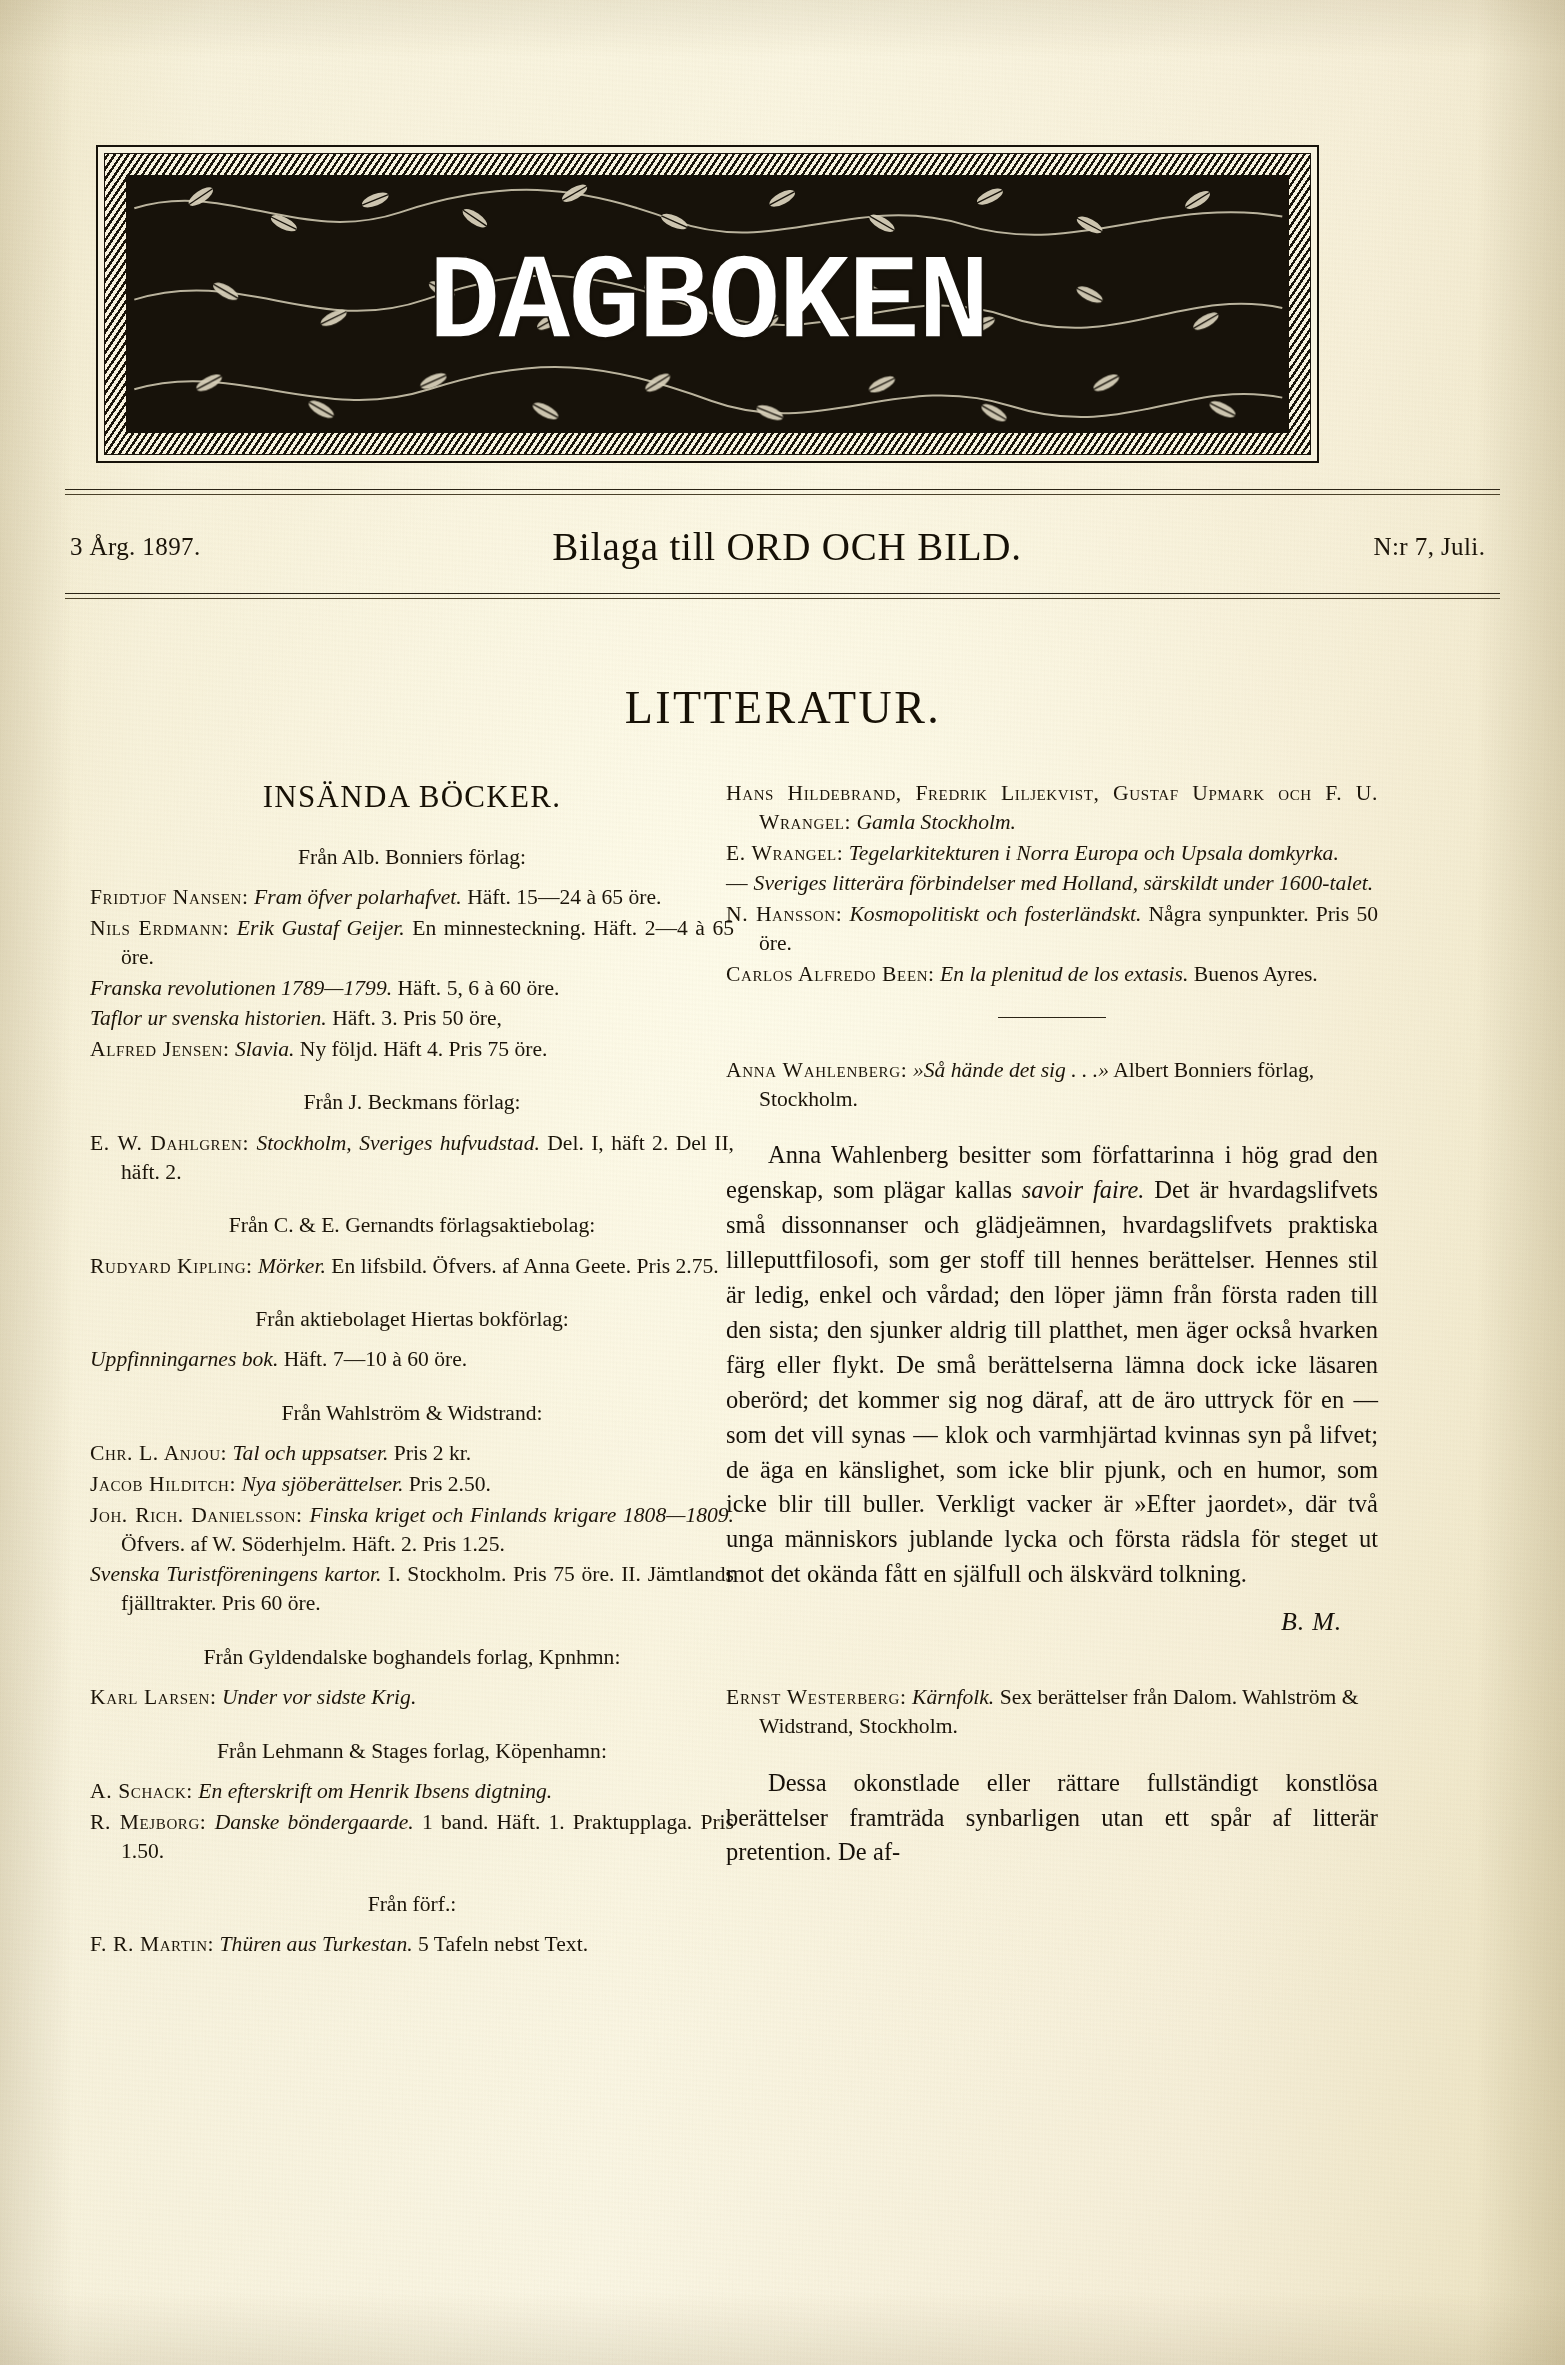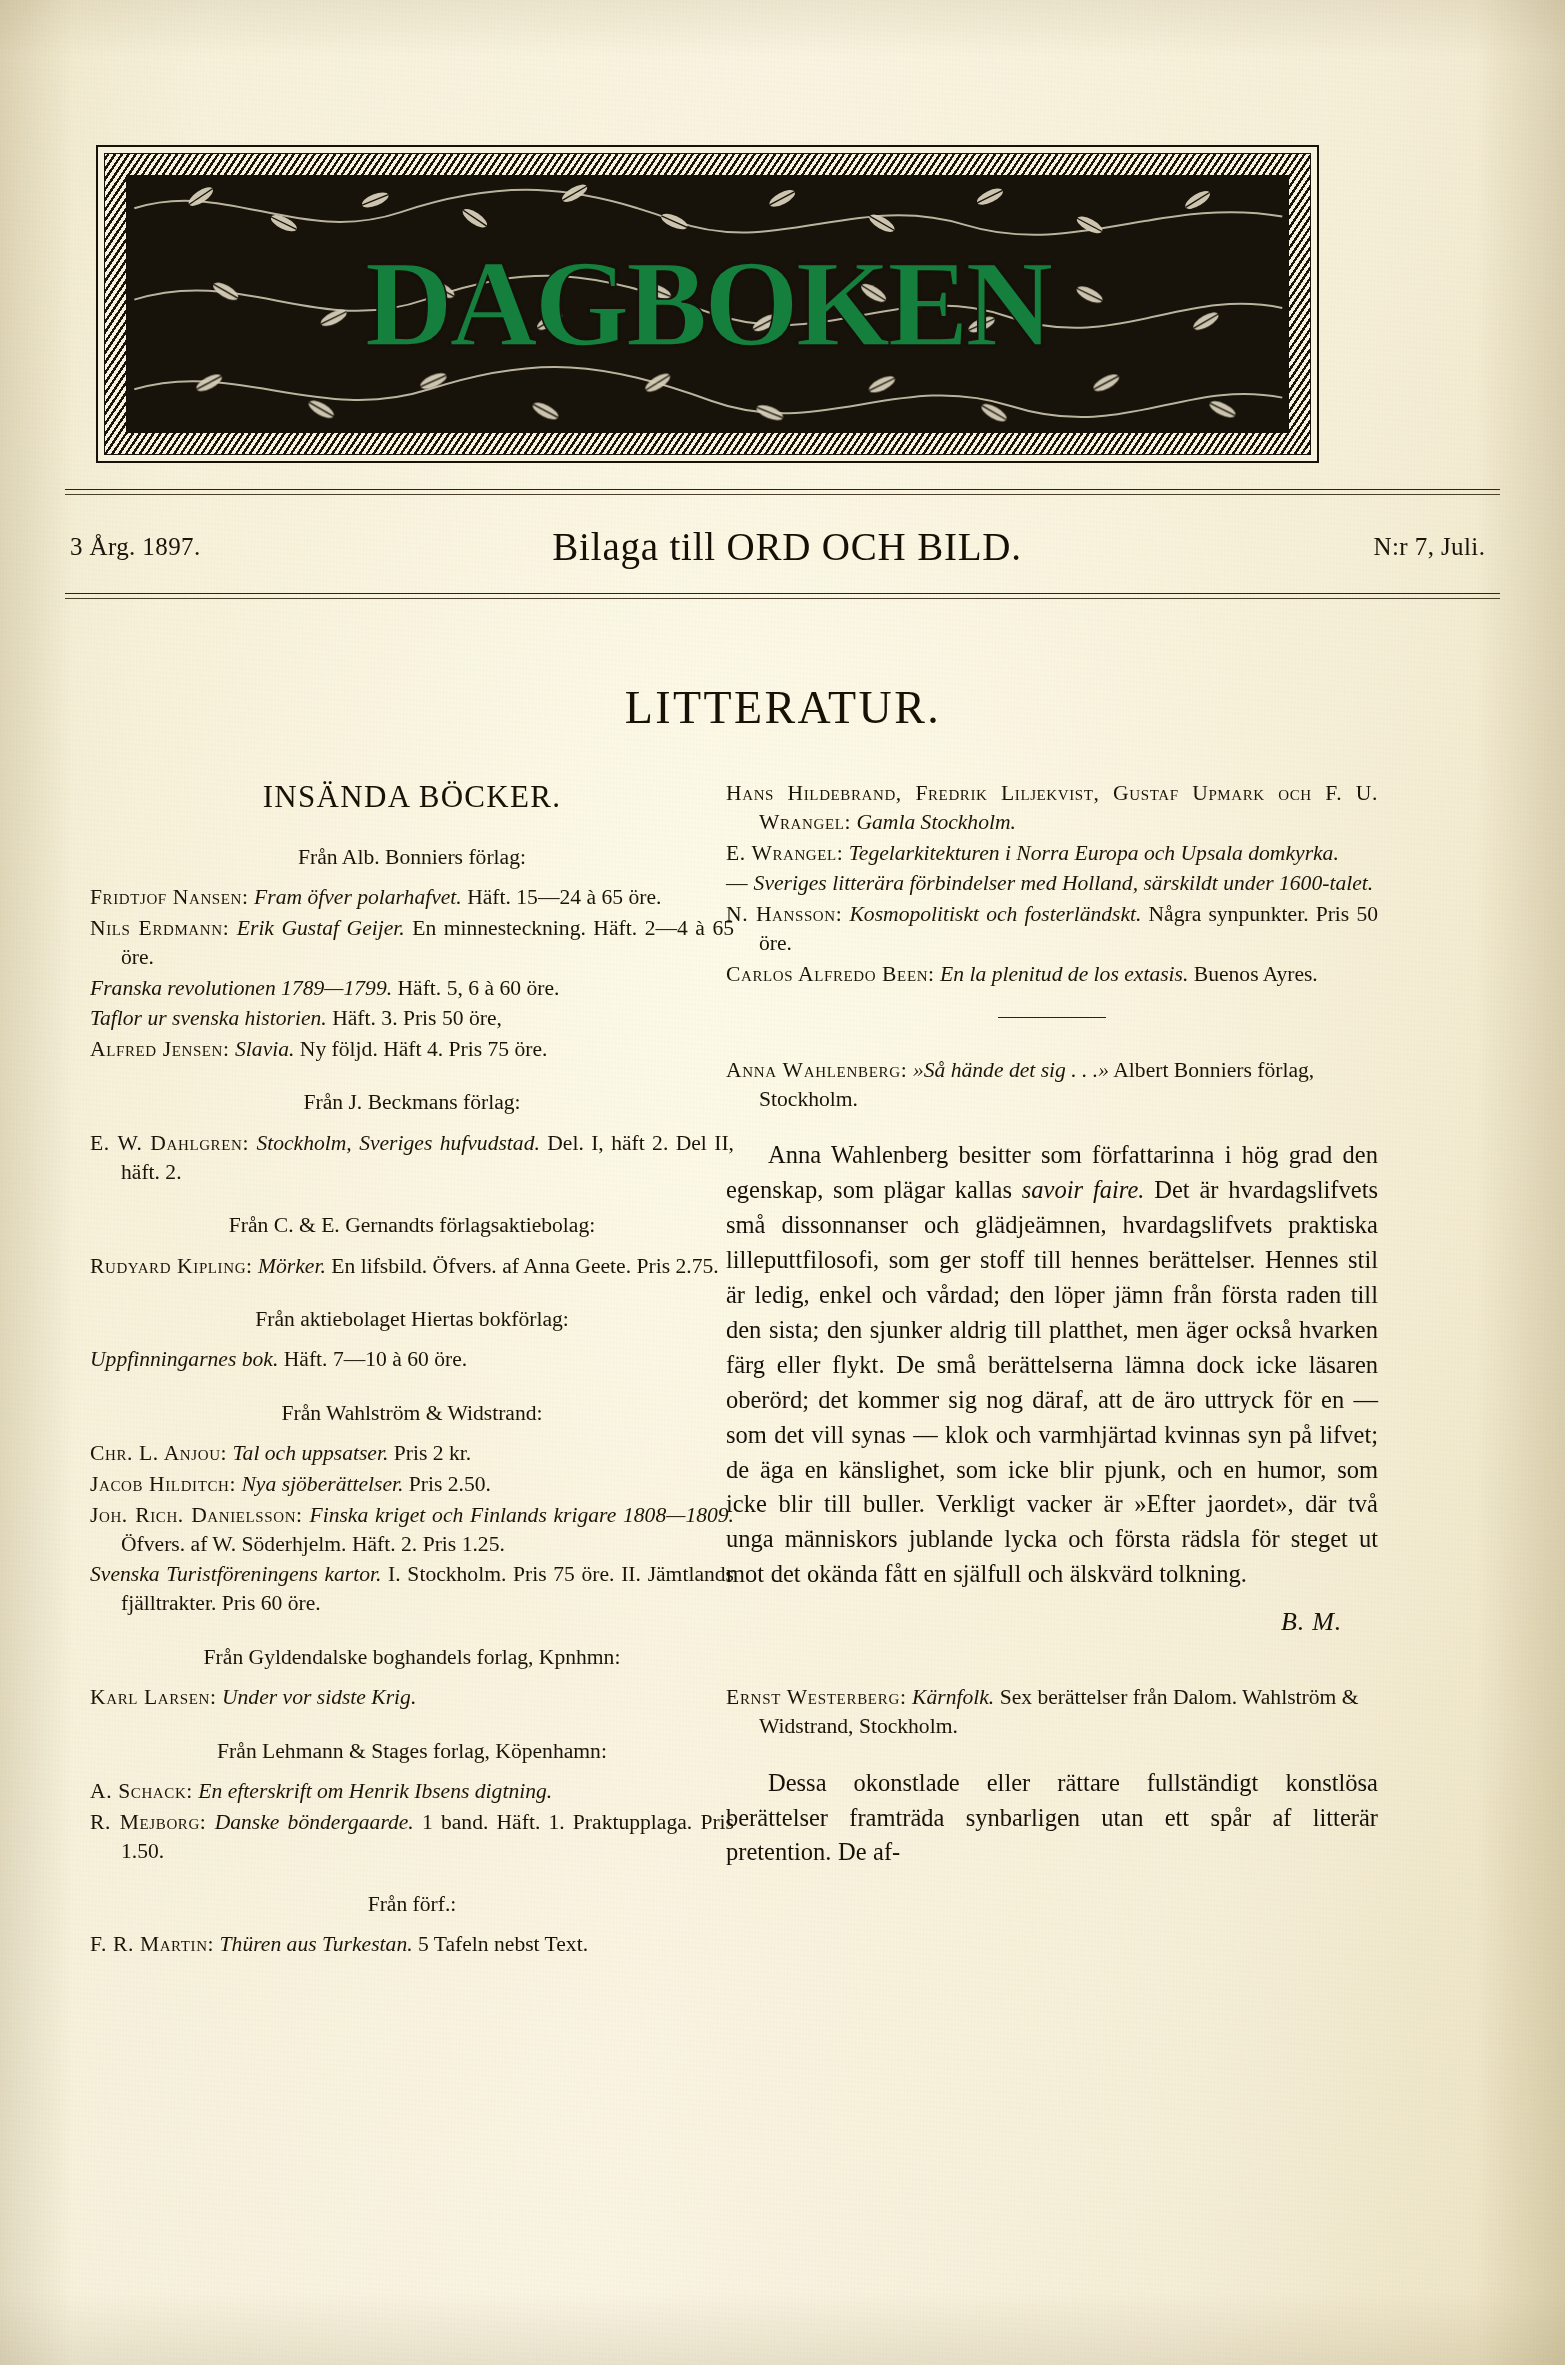--- a/index.html
+++ b/index.html
@@ -91,25 +91,25 @@
     position: absolute;
     inset: 0;
     opacity: 0.9;
   }
   .masthead-title {
     position: absolute;
     inset: 0;
     display: flex;
     align-items: center;
     justify-content: center;
-    font-family: Liberation Serif, serif;
+    font-family: Liberation Mono, monospace;
     font-weight: 700;
     font-size: 122px;
     letter-spacing: -3.3px;
-    color: #15803d;
+    color: #ffffff;
     text-shadow: 0 0 2.4px rgba(0,0,0,0.55);
     -webkit-text-stroke: 1.6px #17120a;
     z-index: 4;
     user-select: none;
   }
 
   
   .rule {
     position: absolute;
     left: 65px;

